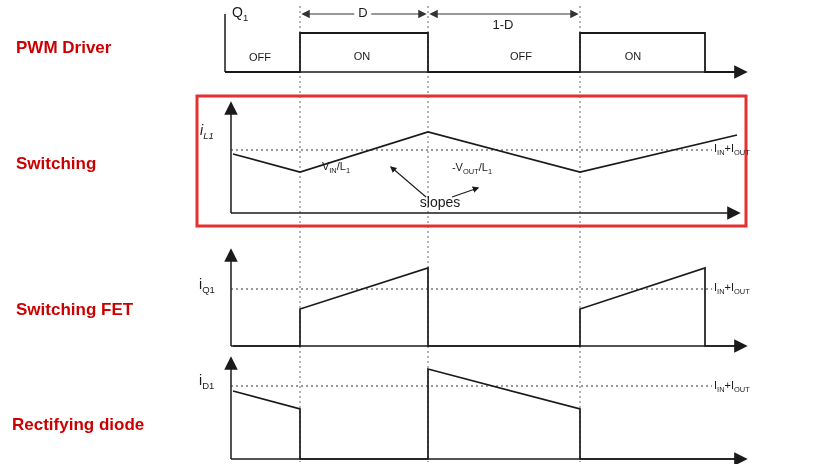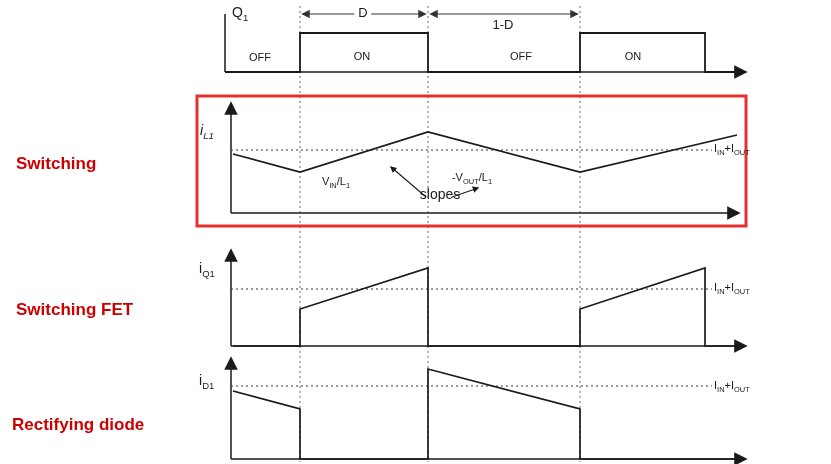--- a/index.html
+++ b/index.html
@@ -65,20 +65,21 @@
     </g>
 
     <g>
       <path d="M231,459 L231,359" stroke="#1a1a1a" stroke-width="1.5" fill="none" marker-end="url(#arr)"></path>
       <path d="M231,459 L745,459" stroke="#1a1a1a" stroke-width="1.5" fill="none" marker-end="url(#arr)"></path>
       <line x1="231" y1="386" x2="712" y2="386" stroke="#333" stroke-width="1.2" stroke-dasharray="2 3"></line>
       <polyline points="233,391 300,409 300,459 428,459 428,369 580,409 580,459 740,459" fill="none" stroke="#1a1a1a" stroke-width="1.7"></polyline>
     </g>
   </svg>
 
+  <div class="rowlbl" style="left:16px; top:38px;">PWM Driver</div>
   <div class="rowlbl" style="left:16px; top:154px;">Switching</div>
   <div class="rowlbl" style="left:12px; top:415px;">Rectifying diode</div>
   <div class="rowlbl" style="left:16px; top:300px;">Switching FET</div>
 
   <div class="txt ctr dimlbl" style="left:363px; top:13px;">D</div>
   <div class="txt ctr dimlbl" style="left:503px; top:25px;">1-D</div>
 
   <div class="txt sig" style="left:232px; top:4px;">
     <span>Q</span><sub>1</sub>
   </div>
@@ -86,29 +87,29 @@
   <div class="txt ctr" style="left:362px; top:56px;">ON</div>
   <div class="txt ctr" style="left:521px; top:56px;">OFF</div>
   <div class="txt ctr" style="left:633px; top:56px;">ON</div>
 
   <div class="txt sig" style="left:200px; top:122px;font-style:italic;">
     <span>i</span><sub>L1</sub>
   </div>
   <div class="txt" style="left:714px; top:142px;">
     <span>I</span><sub>IN</sub><span>+I</span><sub>OUT</sub>
   </div>
-  <div class="txt ctr" style="left:336px; top:183px;">
+  <div class="txt ctr" style="left:336px; top:168px;">
     <span>V</span><sub>IN</sub><span>/L</span><sub>1</sub>
   </div>
-  <div class="txt ctr" style="left:472px; top:179px;text-align:right;">
+  <div class="txt ctr" style="left:472px; top:169px;text-align:right;">
     <span>-V</span><sub>OUT</sub><span>/L</span><sub>1</sub>
   </div>
-  <div class="txt ctr caption" style="left:440px; top:194px;">slopes</div>
+  <div class="txt ctr caption" style="left:440px; top:202px;">slopes</div>
 
-  <div class="txt sig" style="left:199px; top:260px;">
+  <div class="txt sig" style="left:199px; top:276px;">
     <span>i</span><sub>Q1</sub>
   </div>
   <div class="txt" style="left:714px; top:281px;">
     <span>I</span><sub>IN</sub><span>+I</span><sub>OUT</sub>
   </div>
 
   <div class="txt sig" style="left:199px; top:372px;">
     <span>i</span><sub>D1</sub>
   </div>
   <div class="txt" style="left:714px; top:379px;">

